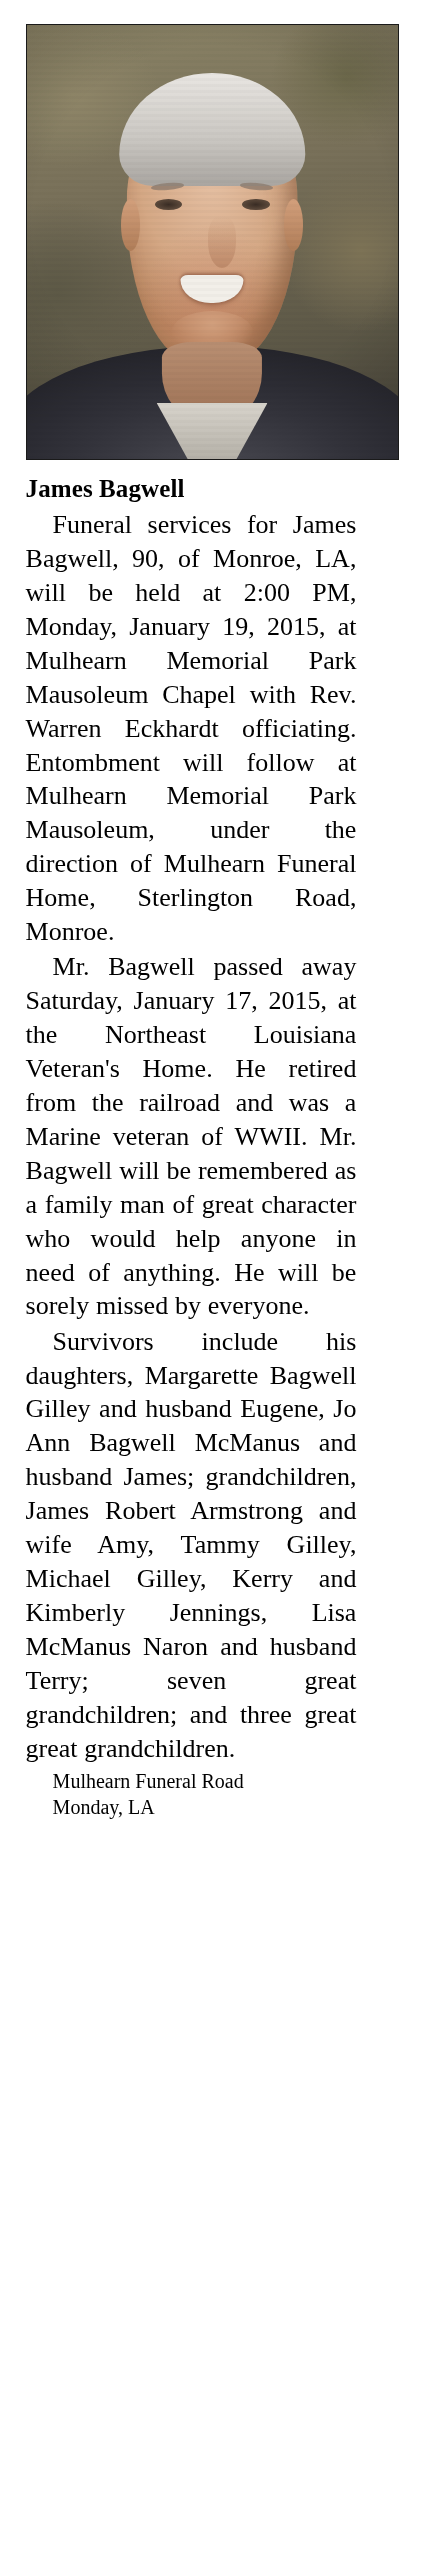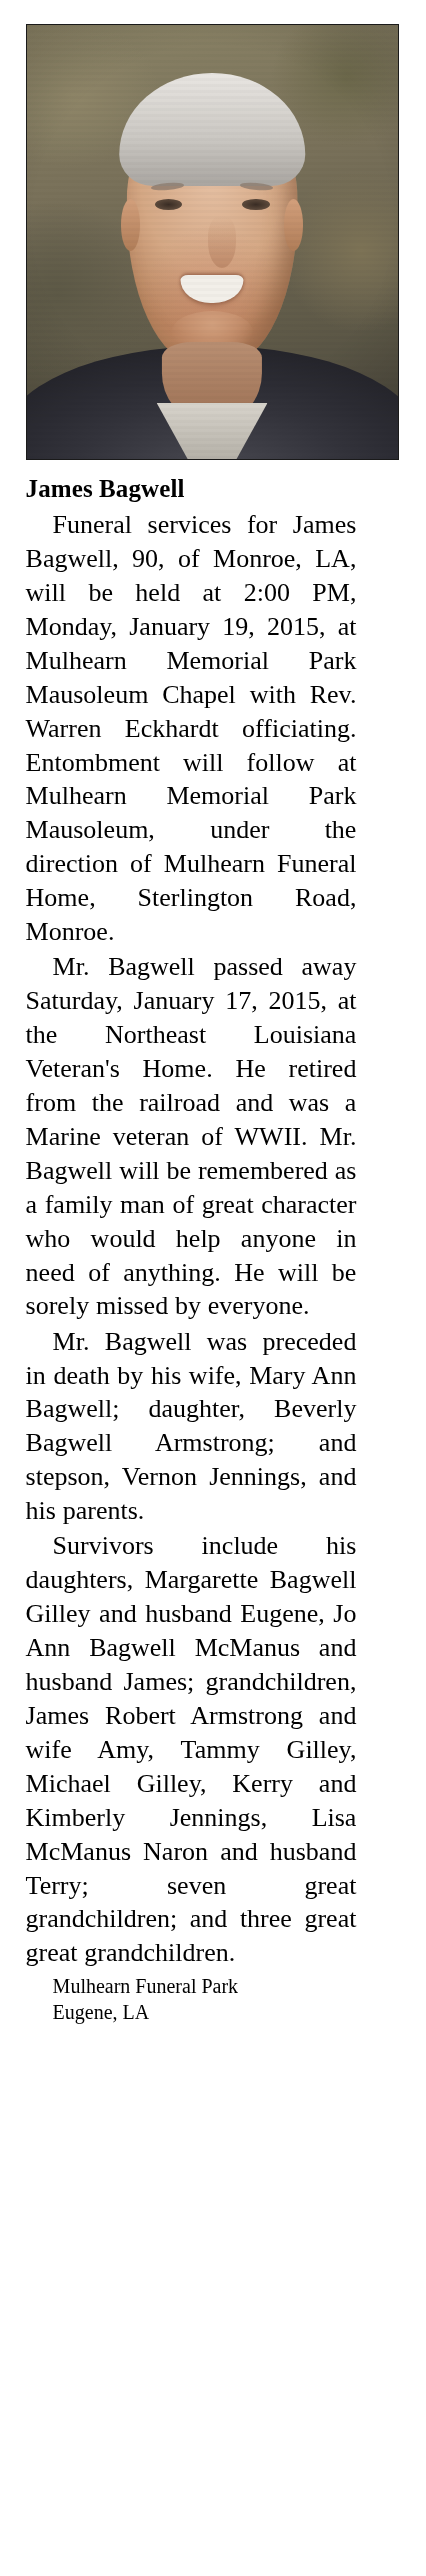--- a/index.html
+++ b/index.html
@@ -229,23 +229,22 @@
       <div class="collar"></div>
       <div class="grain"></div>
     </div>
   </div>
 
   <h1 class="name">James Bagwell</h1>
 
   <div class="body-text">
     <p>Funeral services for James Bagwell, 90, of Monroe, LA, will be held at 2:00 PM, Monday, January 19, 2015, at Mulhearn Memorial Park Mausoleum Chapel with Rev. Warren Eckhardt officiating. Entombment will follow at Mulhearn Memorial Park Mausoleum, under the direction of Mulhearn Funeral Home, Sterlington Road, Monroe.</p>
     <p>Mr. Bagwell passed away Saturday, January 17, 2015, at the Northeast Louisiana Veteran's Home. He retired from the railroad and was a Marine veteran of WWII. Mr. Bagwell will be remembered as a family man of great character who would help anyone in need of anything. He will be sorely missed by everyone.</p>
-    <p>Mr. Bagwell was preceded in death by his wife, Mary Ann Bagwell; daughter, Beverly Bagwell Armstrong; and stepson, Vernon Jennings, and his parents.</p>
     <p>Survivors include his daughters, Margarette Bagwell Gilley and husband Eugene, Jo Ann Bagwell McManus and husband James; grandchildren, James Robert Armstrong and wife Amy, Tammy Gilley, Michael Gilley, Kerry and Kimberly Jennings, Lisa McManus Naron and husband Terry; seven great grandchildren; and three great great grandchildren.</p>
   </div>
 
   <div class="address">
-    <div>Mulhearn Funeral Park</div>
-    <div>Eugene, LA</div>
+    <div>Mulhearn Funeral Road</div>
+    <div>Monday, LA</div>
   </div>
 
 </div>
 
 
 </body></html>

